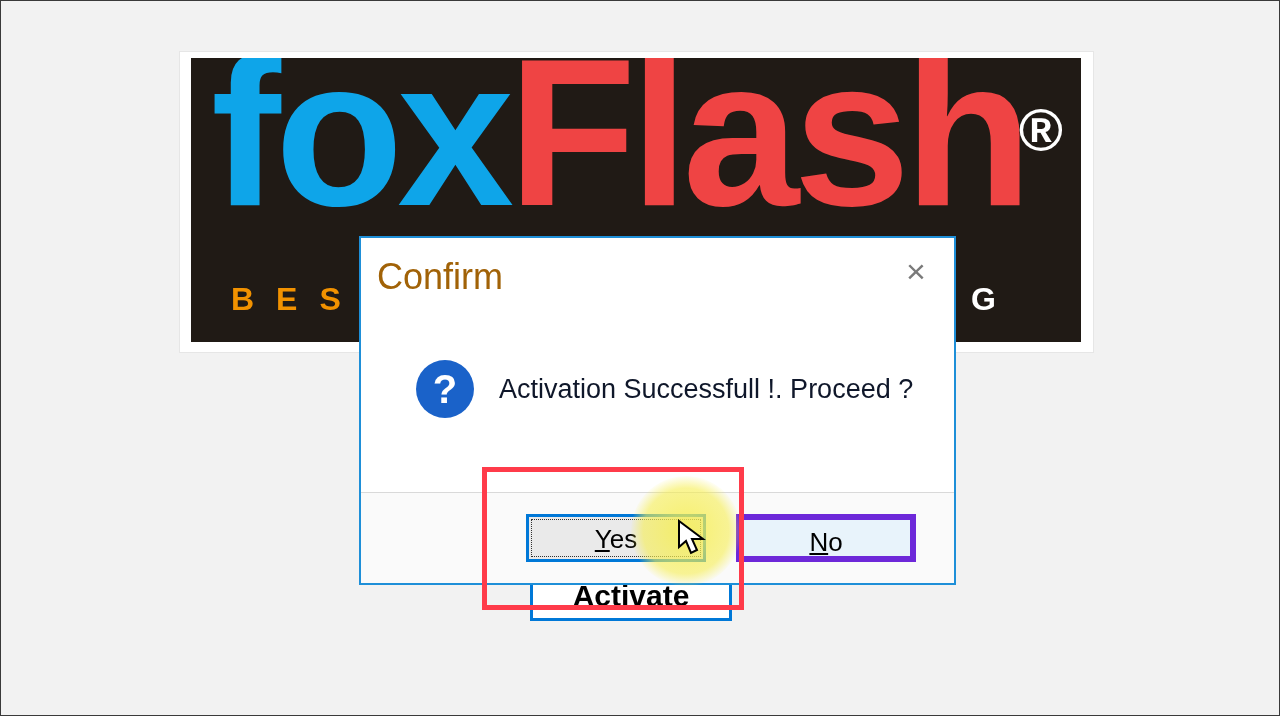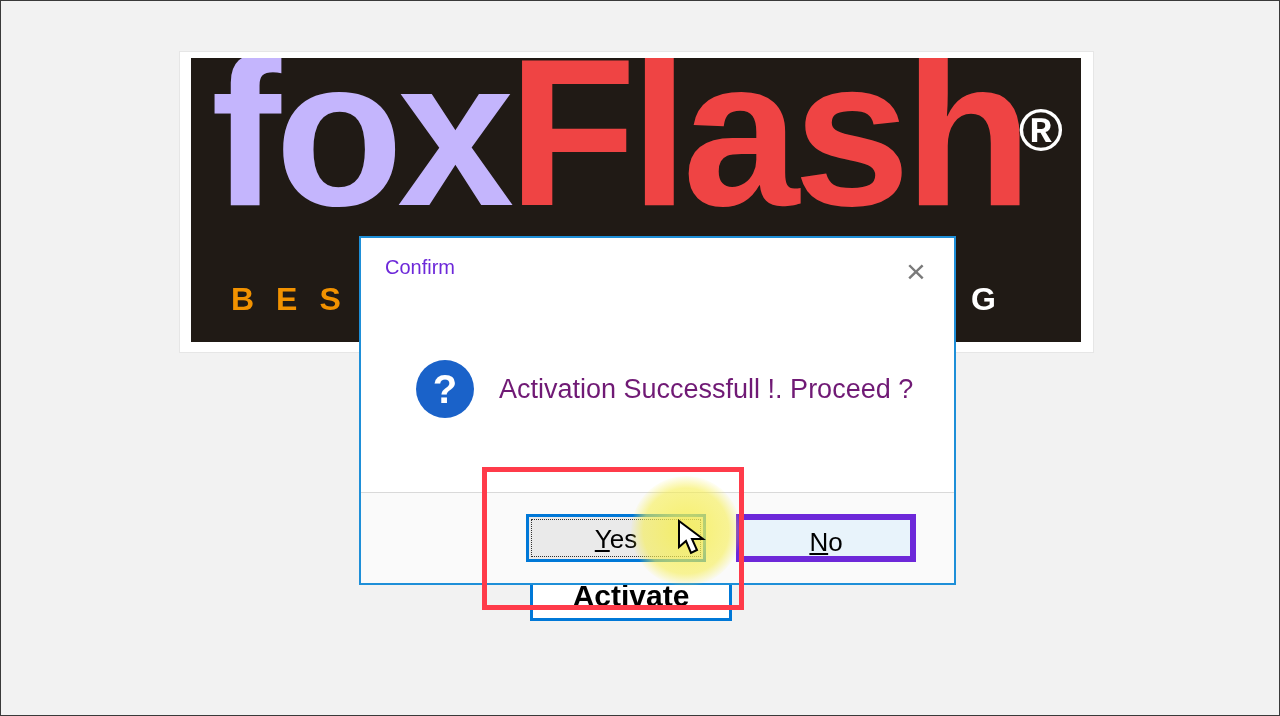--- a/index.html
+++ b/index.html
@@ -42,21 +42,21 @@
     position:absolute;
     left:20px;
     top:-30px;
     font-size:210px;
     font-weight:700;
     letter-spacing:-6px;
     white-space:nowrap;
     line-height:1;
   }
   .logo-text .fox{
-    color:#c4b5fd;
+    color:#0ea5e9;
     font-family:Arial,Helvetica,sans-serif;
     font-weight:700;
   }
   .logo-text .flash{
     color:#ef4444;
     font-family:Arial,Helvetica,sans-serif;
     font-weight:700;
   }
   .reg{
     position:absolute;
@@ -105,23 +105,22 @@
     width:597px;
     height:349px;
     background:#ffffff;
     border:2px solid #1e8fd8;
     box-sizing:border-box;
   }
   .dialog-title{
     position:absolute;
     left:16px;
     top:18px;
-    font-size:20px;
-    color:#6d28d9;
-    margin-left:8px;
+    font-size:36px;
+    color:#a16207;
   }
   .dialog-close{
     position:absolute;
     right:18px;
     top:14px;
     width:40px;
     height:40px;
     text-align:center;
     line-height:38px;
     font-size:34px;
@@ -140,21 +139,21 @@
     font-size:40px;
     font-weight:700;
     text-align:center;
     line-height:58px;
   }
   .dialog-msg{
     position:absolute;
     left:138px;
     top:136px;
     font-size:27px;
-    color:#701a75;
+    color:#0f172a;
   }
   .dialog-footer{
     position:absolute;
     left:0;
     right:0;
     bottom:0;
     height:90px;
     border-top:1px solid #d9d9d9;
     background:#fafafa;
   }

